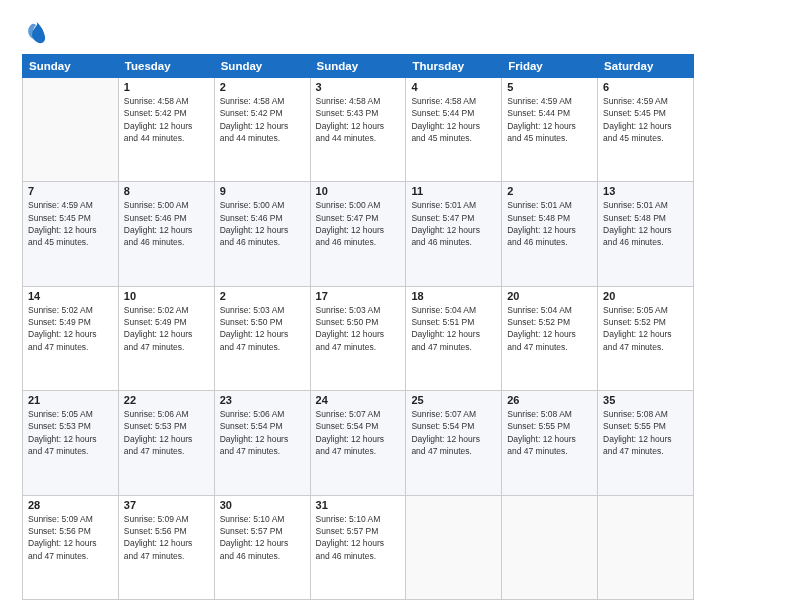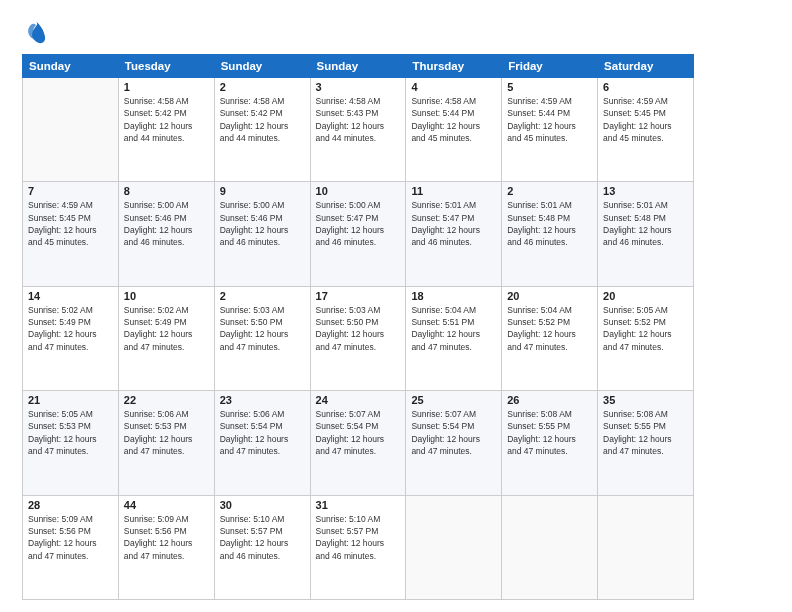--- a/index.html
+++ b/index.html
@@ -252,21 +252,21 @@
             <span class="day-number">35</span>
             <div class="day-info">Sunrise: 5:08 AM<br>Sunset: 5:55 PM<br>Daylight: 12 hours<br>and 47 minutes.</div>
           </td>
         </tr>
         <tr>
           <td>
             <span class="day-number">28</span>
             <div class="day-info">Sunrise: 5:09 AM<br>Sunset: 5:56 PM<br>Daylight: 12 hours<br>and 47 minutes.</div>
           </td>
           <td>
-            <span class="day-number">44</span>
+            <span class="day-number">37</span>
             <div class="day-info">Sunrise: 5:09 AM<br>Sunset: 5:56 PM<br>Daylight: 12 hours<br>and 47 minutes.</div>
           </td>
           <td>
             <span class="day-number">30</span>
             <div class="day-info">Sunrise: 5:10 AM<br>Sunset: 5:57 PM<br>Daylight: 12 hours<br>and 46 minutes.</div>
           </td>
           <td>
             <span class="day-number">31</span>
             <div class="day-info">Sunrise: 5:10 AM<br>Sunset: 5:57 PM<br>Daylight: 12 hours<br>and 46 minutes.</div>
           </td>

